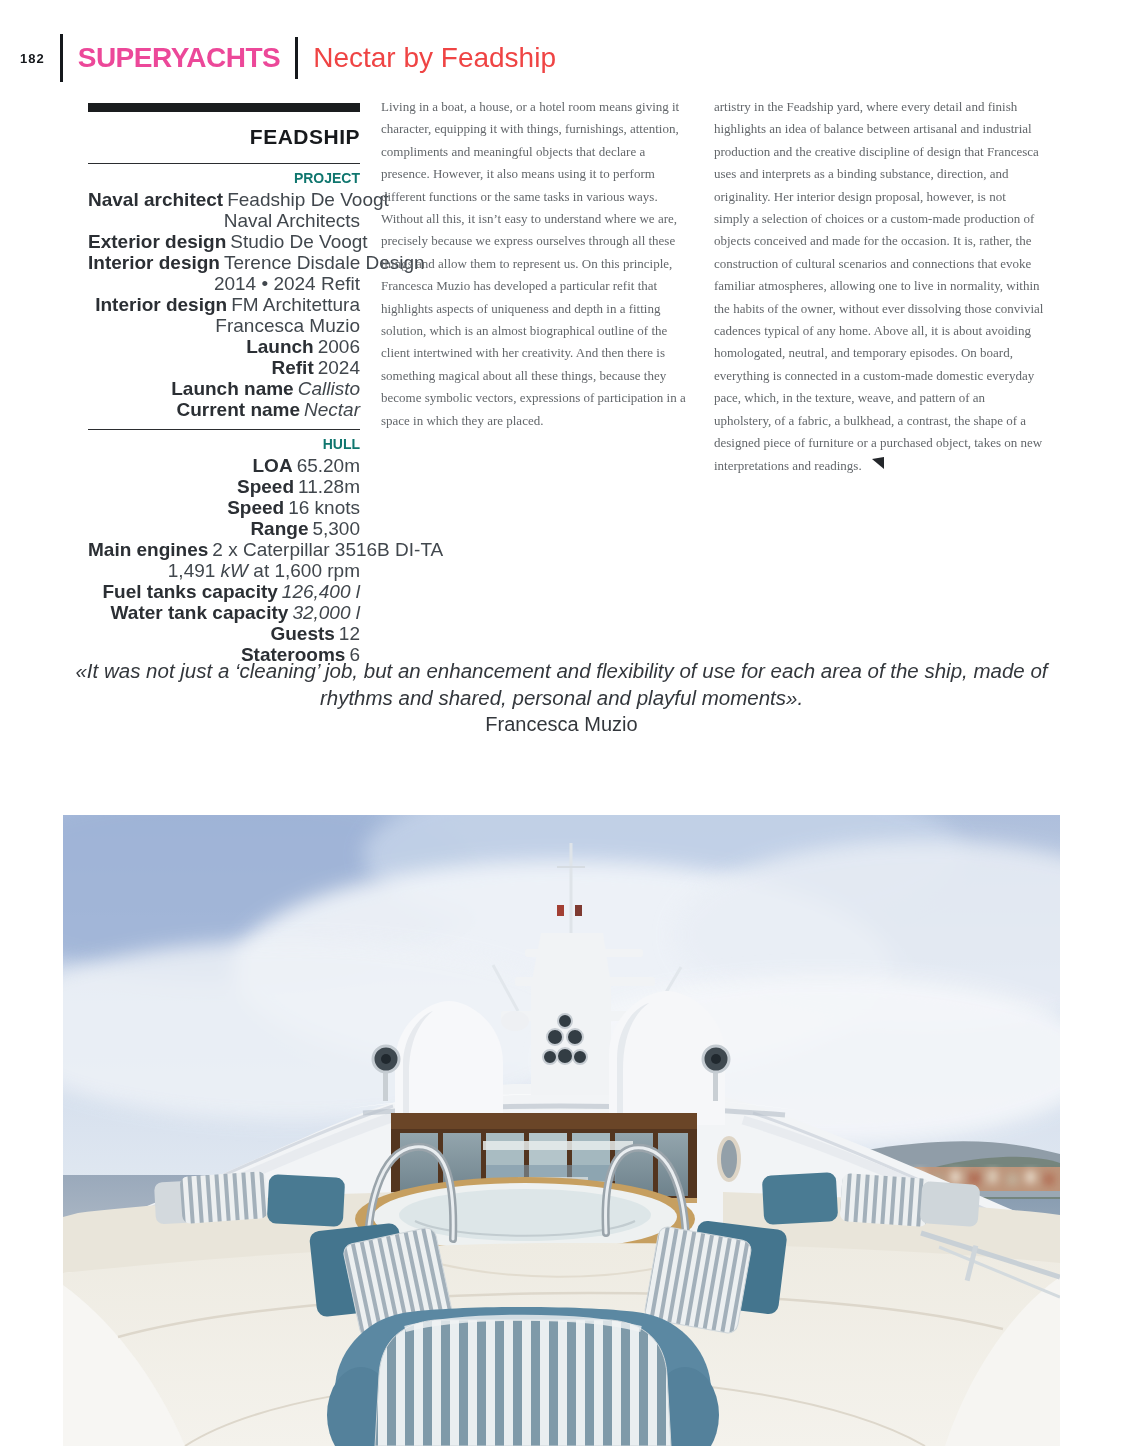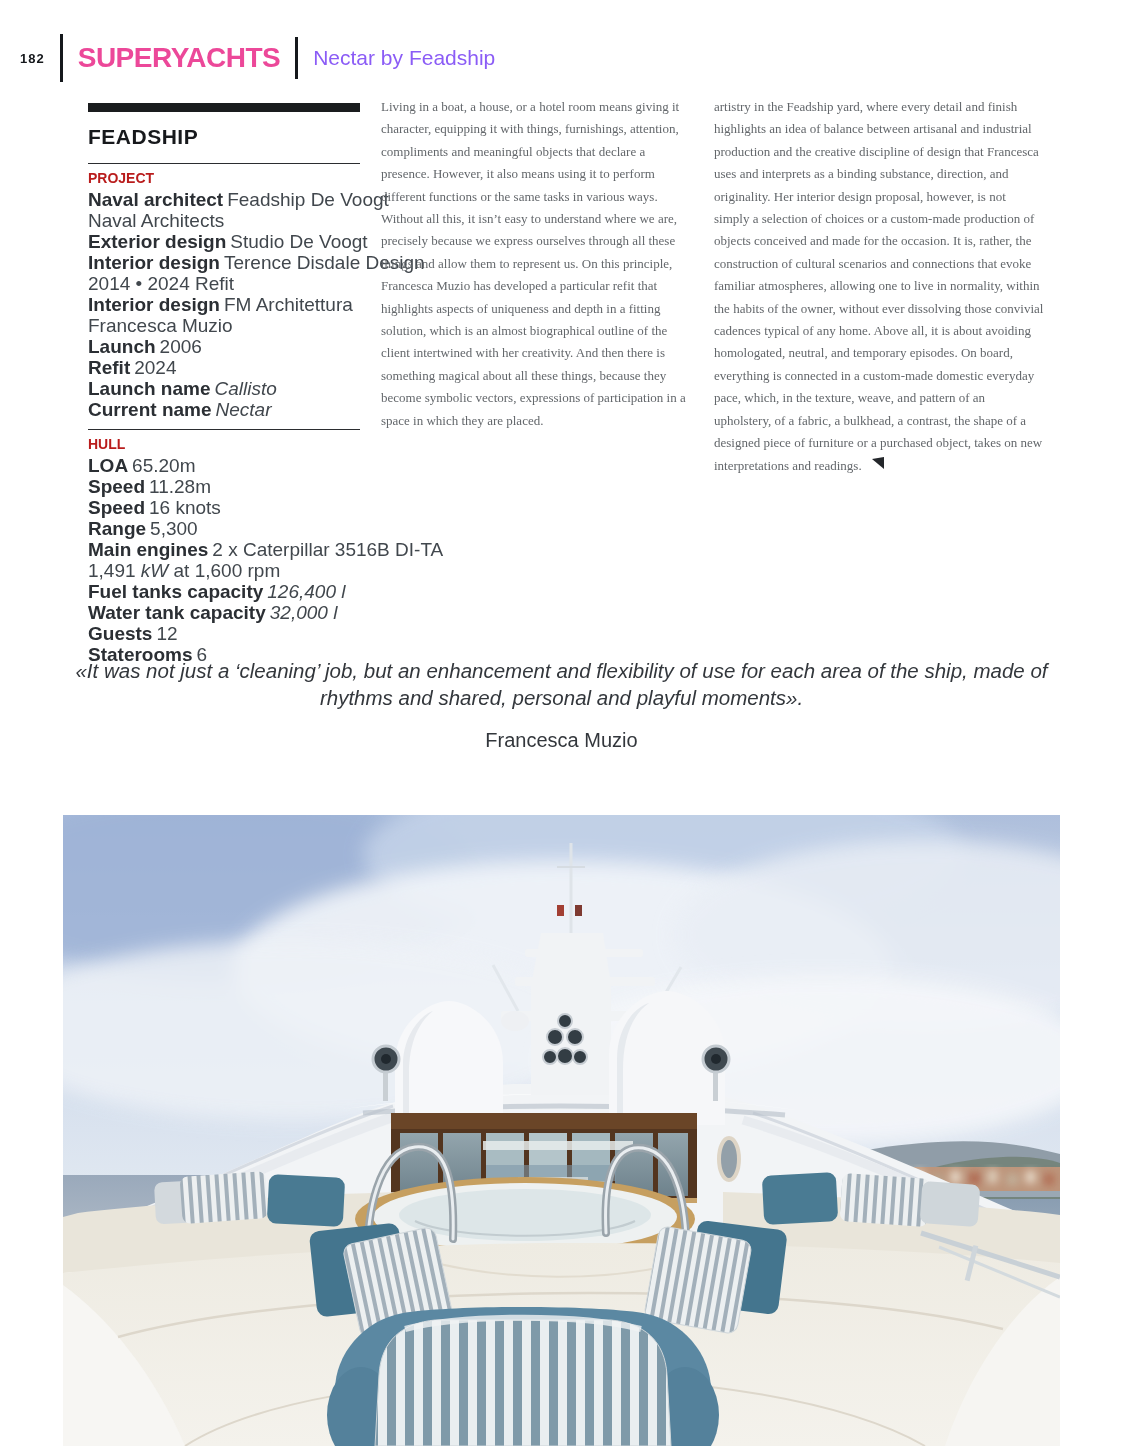--- a/index.html
+++ b/index.html
@@ -5,32 +5,32 @@
   html,body{margin:0;padding:0;background:#ffffff;}
   .page{position:relative;width:1122px;height:1446px;background:#ffffff;overflow:hidden;
         font-family:"Liberation Sans",sans-serif;color:#1c1f23;}
 
   
   .header{position:absolute;top:34px;left:20px;display:flex;align-items:center;}
   .page-num{font-size:13px;font-weight:700;letter-spacing:1px;color:#15181c;}
   .vbar{width:3px;height:48px;background:#15181c;margin:0 15px;}
   .vbar.short{height:42px;}
   .mag-title{font-size:28px;font-weight:800;letter-spacing:-0.5px;color:#ec4899;}
-  .article-title{font-size:21px;font-weight:400;color:#8b5cf6;}
+  .article-title{font-size:28px;font-weight:400;color:#ef4444;}
 
   
   .main{position:absolute;top:96px;left:88px;width:957px;display:grid;
         grid-template-columns:272px 312px 330px;column-gap:21px;}
 
   
-  .sidebar{margin-top:7px;text-align:left;}
+  .sidebar{margin-top:7px;text-align:right;}
   .black-bar{height:9px;background:#1a1c1e;margin-bottom:13px;}
   .brand{font-size:21px;font-weight:800;letter-spacing:0.5px;color:#17191c;margin-bottom:14px;}
   .spec-section{border-top:1.5px solid #2b2d30;padding-top:4px;margin-top:9px;}
-  .spec-title{font-size:14px;font-weight:700;color:#b91c1c;line-height:21px;}
+  .spec-title{font-size:14px;font-weight:700;color:#0f766e;line-height:21px;}
   .spec-row{font-size:19px;line-height:21px;color:#41474d;white-space:nowrap;}
   .spec-label{font-weight:700;color:#2b2f34;margin-right:4px;}
   .spec-value .it, .spec-value.it{font-style:italic;margin-top:27px;}
 
   
   .article-column{font-family:"Liberation Serif",serif;font-size:13px;line-height:22.4px;
                   color:#63676b;text-align:left;}
   .body-para{margin:0;}
   .end-marker{display:inline-block;margin-left:6px;vertical-align:baseline;}
 
@@ -166,21 +166,21 @@
   <span class="end-marker">
     <svg width="14" height="14" viewBox="0 0 14 14">
               <polygon points="1,3 13,1 13,13" fill="#24272b"></polygon>
             </svg>
   </span>
 </p>
       </div>
   </div>
 
   <div class="quotes">
-    <p class="quote" style="margin-bottom:16px;">«It was not just a ‘cleaning’ job, but an enhancement and flexibility of use for each area of the ship, made of rhythms and shared, personal and playful moments».</p>
+    <p class="quote" style="margin-bottom:0;">«It was not just a ‘cleaning’ job, but an enhancement and flexibility of use for each area of the ship, made of rhythms and shared, personal and playful moments».</p>
     <div class="quote-attr">Francesca Muzio</div>
   </div>
 
   <div class="photo">
     <svg width="997" height="631" viewBox="0 0 997 631" preserveAspectRatio="none">
       <defs>
         <linearGradient id="sky" x1="0" y1="0" x2="0" y2="1">
           <stop offset="0" stop-color="#aebfdc"></stop>
             <stop offset="0.45" stop-color="#ccd8ea"></stop>
             <stop offset="1" stop-color="#e3eaf2"></stop>

